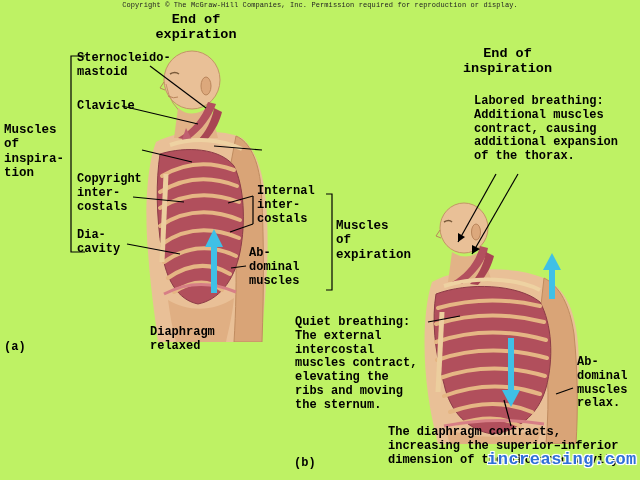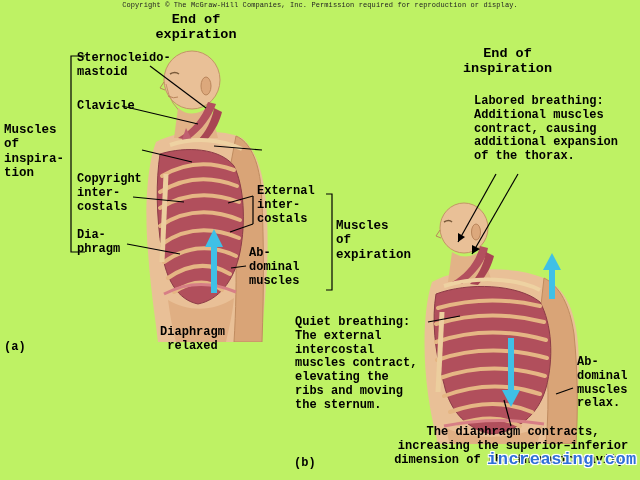--- a/index.html
+++ b/index.html
@@ -10,21 +10,21 @@
   .copyright{
     position:absolute;left:0;right:0;top:1px;text-align:center;
     font-size:7px;color:#222;font-weight:normal;letter-spacing:.1px;
   }
   .lbl{
     position:absolute;font-weight:bold;font-size:12px;line-height:1.15;
     white-space:pre-line;color:#000;
   }
   .title{font-size:13.5px;text-align:center;line-height:1.1;}
   .group{font-size:12.5px;}
-  .center{text-align:center;}
+  .center{}
   .fig{position:absolute;}
   #overlay{position:absolute;left:0;top:0;pointer-events:none;}
   .watermark{
     position:absolute;left:487px;top:450px;
     font-size:17px;font-weight:bold;color:#2f6fd8;letter-spacing:.5px;
     text-shadow:0 0 2px #fff,0 0 3px #fff,1px 1px 0 #fff,-1px -1px 0 #fff,1px -1px 0 #fff,-1px 1px 0 #fff;
   }
 </style>
 </head>
 <body>
@@ -140,22 +140,22 @@
 of
 inspira-
 tion</div>
   <div class="lbl" style="left:77px;top:52px">Sternocleido-
 mastoid</div>
   <div class="lbl" style="left:77px;top:100px">Clavicle</div>
   <div class="lbl" style="left:77px;top:173px">Copyright
 inter-
 costals</div>
   <div class="lbl" style="left:77px;top:229px">Dia-
-phragm</div>
-  <div class="lbl" style="left:257px;top:185px">External
+cavity</div>
+  <div class="lbl" style="left:257px;top:185px">Internal
 inter-
 costals</div>
   <div class="lbl" style="left:249px;top:247px">Ab-
 dominal
 muscles</div>
   <div class="lbl group" style="left:336px;top:219px">Muscles
 of
 expiration</div>
   <div class="lbl center" style="left:150px;top:326px;width:85px">Diaphragm
 relaxed</div>

